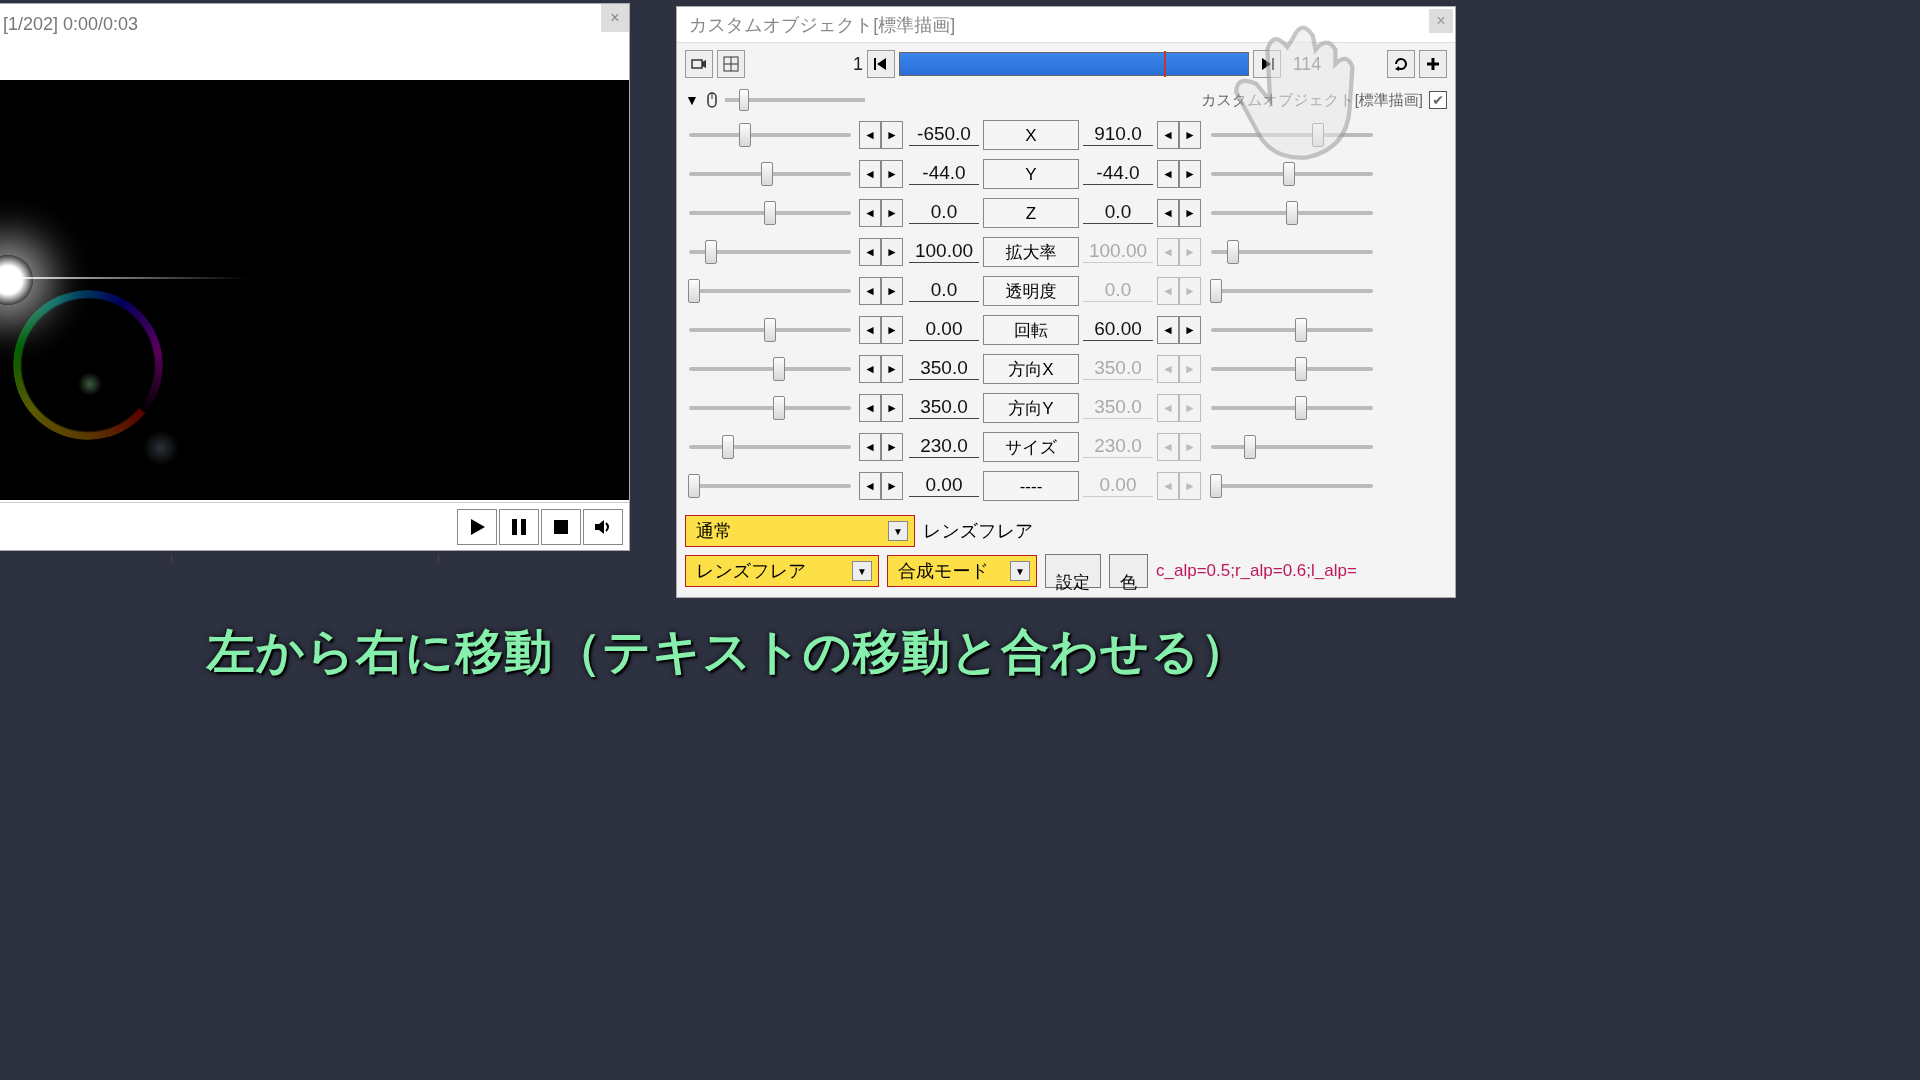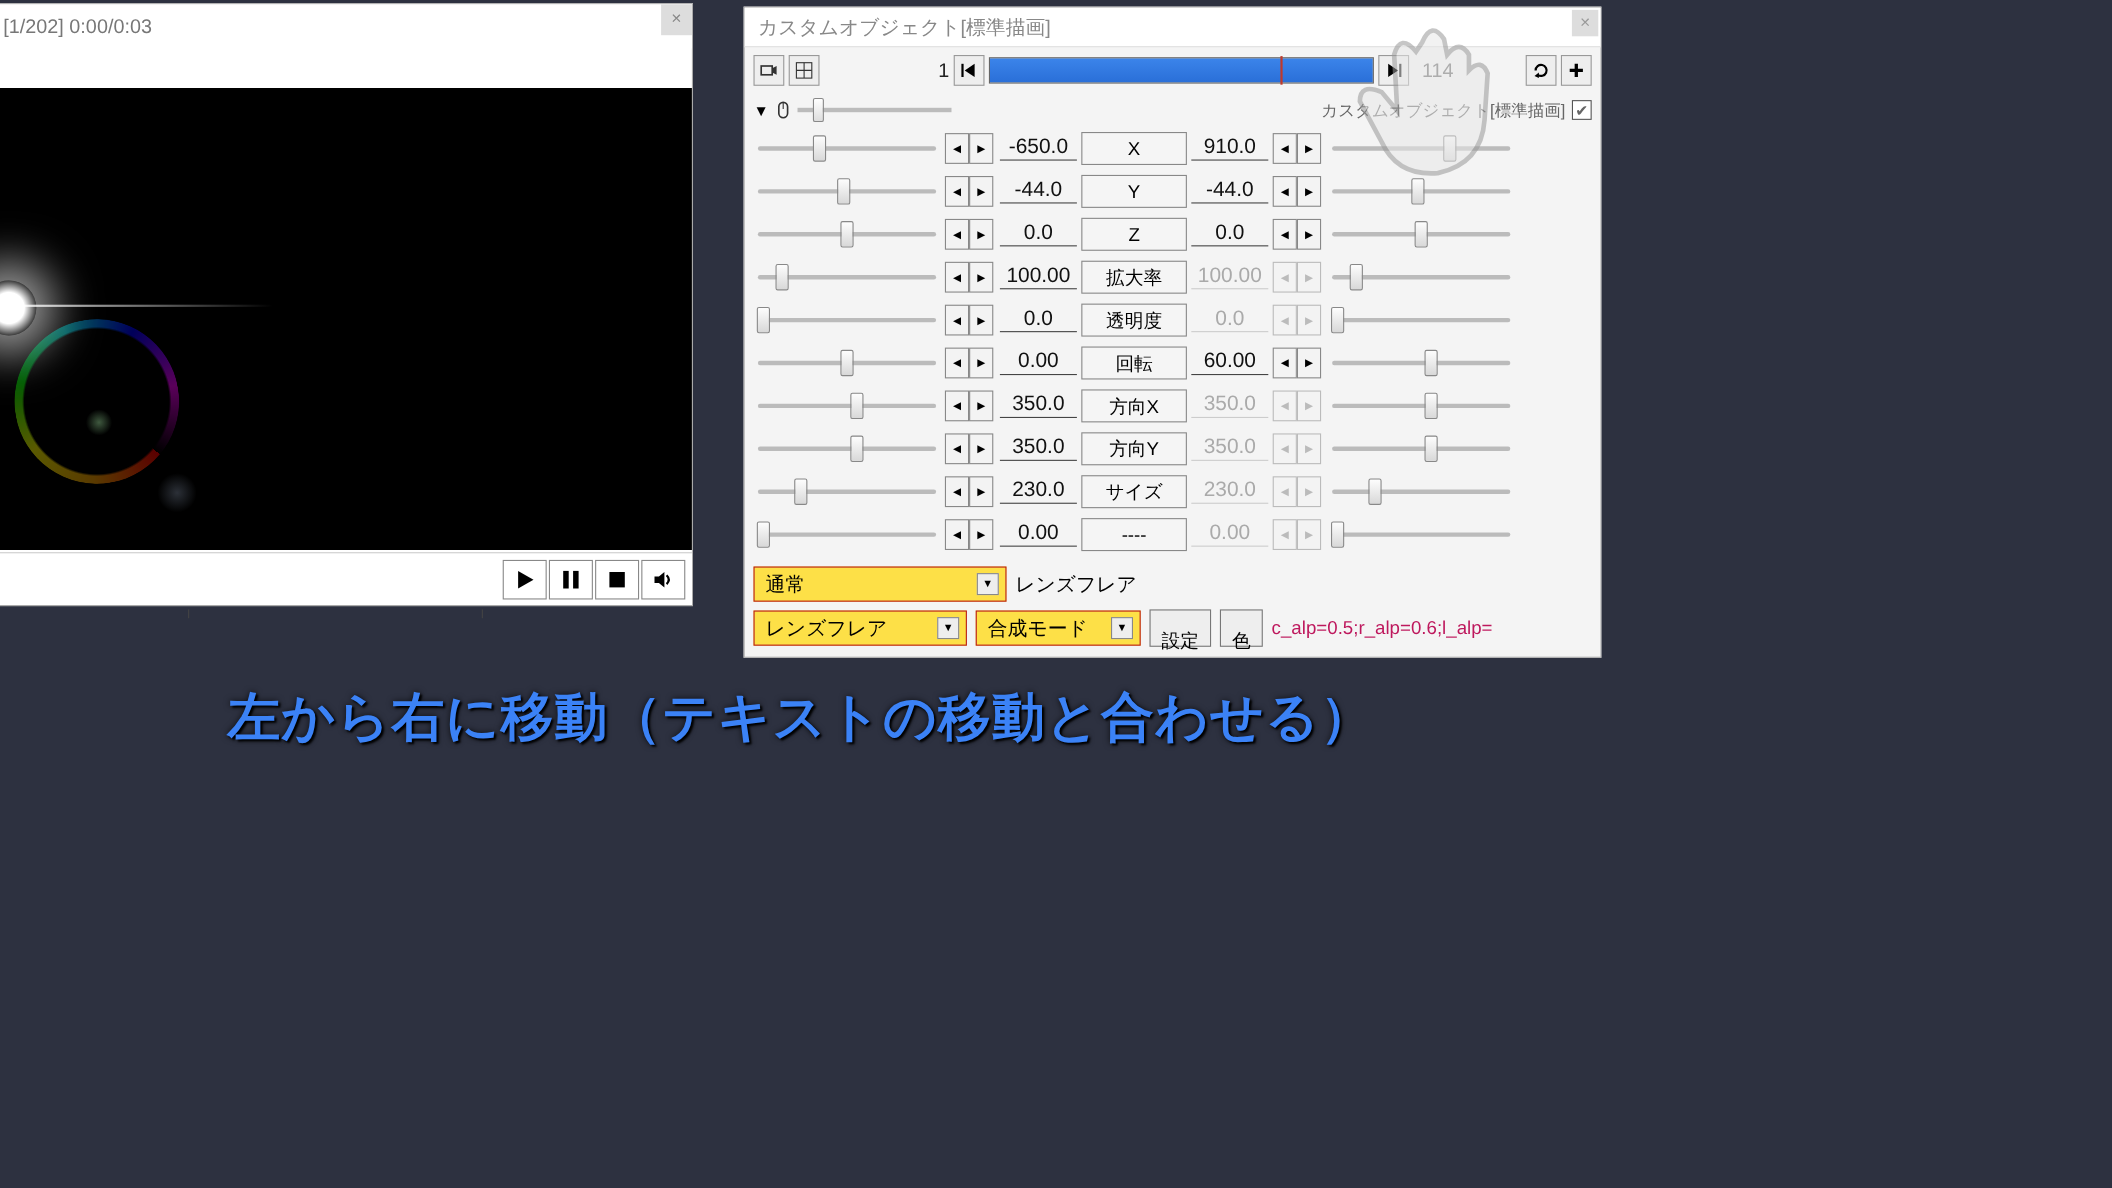--- a/index.html
+++ b/index.html
@@ -192,21 +192,21 @@
     height: 32px; padding: 16px 10px;
     border: 1px solid #777; background: #eee;
     font-size: 17px;
   }
   .argstr { font-size: 17px; color:#be185d; white-space:nowrap; overflow:hidden; }
 
   
   .caption {
     position: absolute; left: 0; right: 0; top: 620px;
     text-align: center;
-    color: #3b82f6;
+    color: #86efac;
     font-size: 48px;
     font-weight: 800;
     text-shadow: 0 0 6px rgba(0,0,0,0.7), 2px 2px 2px #000;
     letter-spacing: 1px;
   }
 </style>
 </head>
 <body>
 
 <div class="player">

